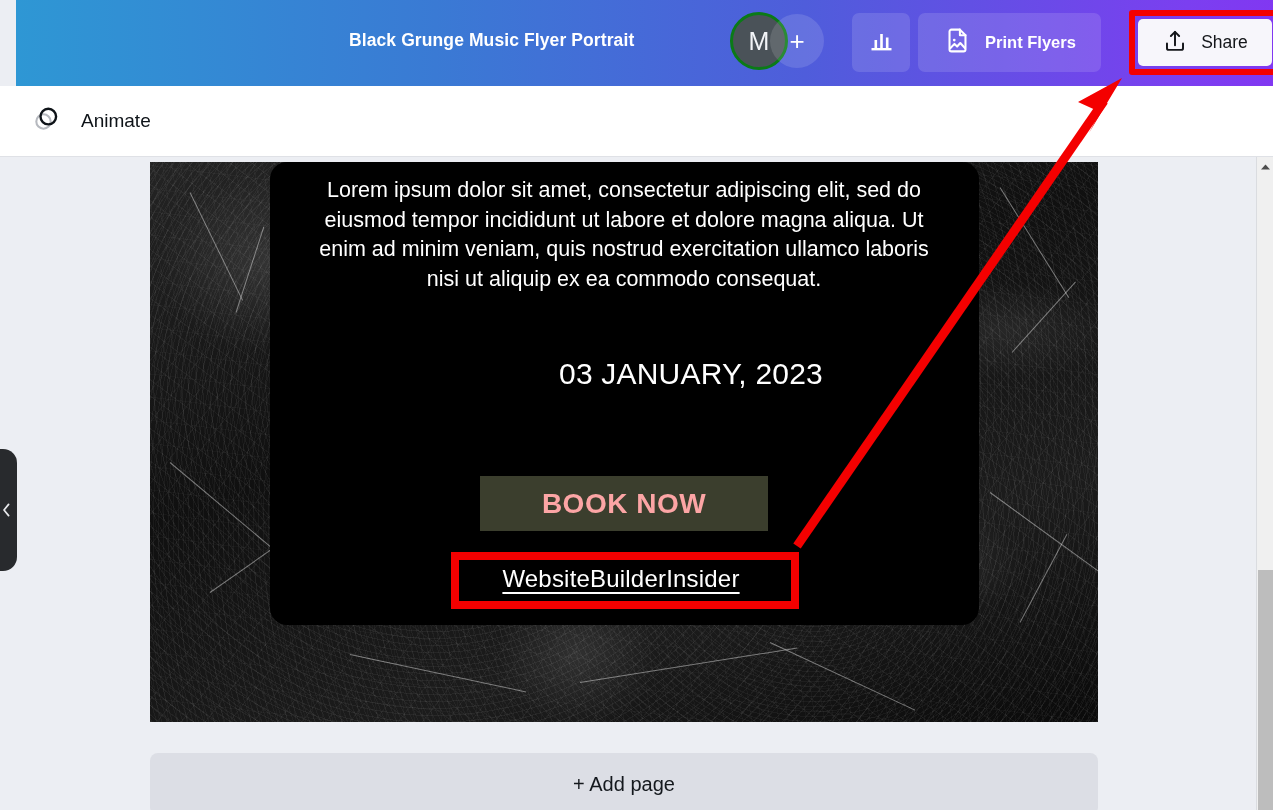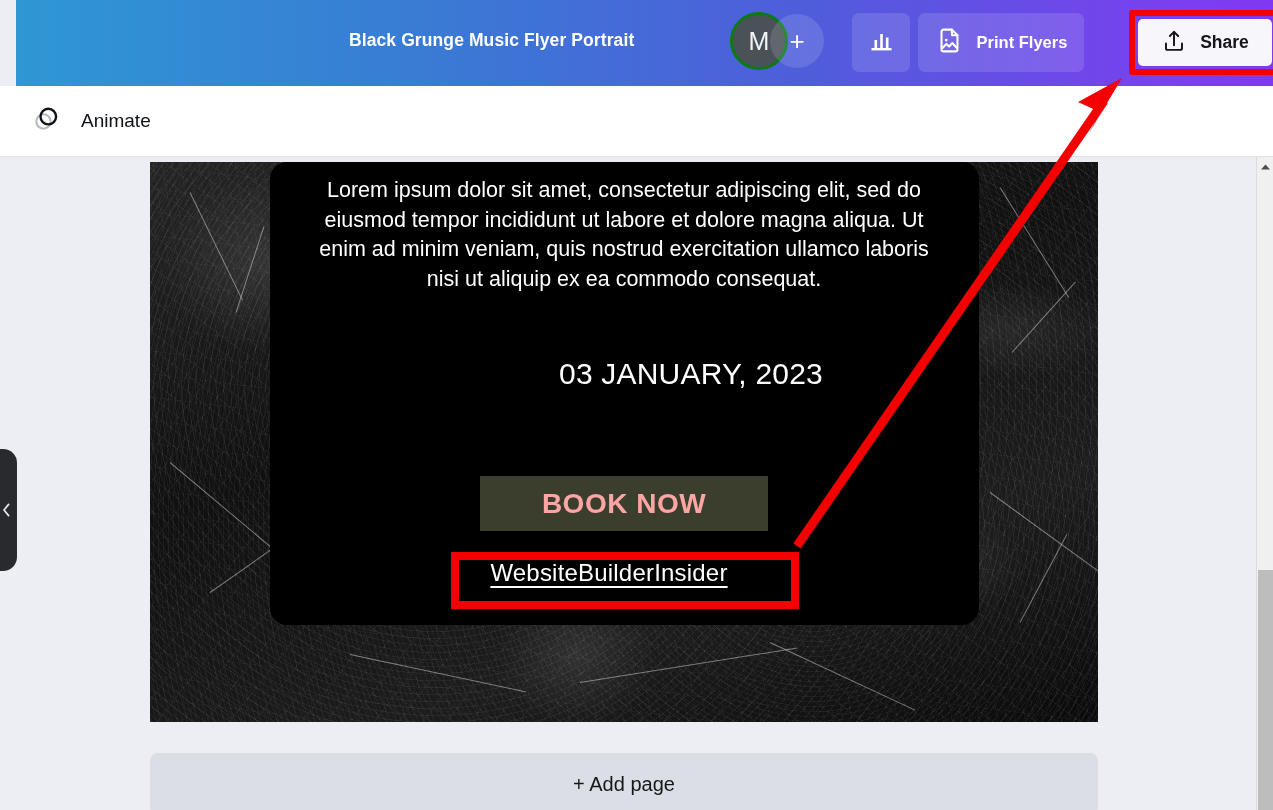--- a/index.html
+++ b/index.html
@@ -48,31 +48,31 @@
     cursor: pointer;
   }
   .tb-btn {
     position: absolute; top: 13px; height: 59px;
     background: rgba(255,255,255,0.13);
     border-radius: 7px;
     display: flex; align-items: center; justify-content: center;
     cursor: pointer; color: #ffffff;
   }
   .tb-chart { left: 836px; width: 58px; }
-  .tb-print { left: 902px; width: 166px; gap: 13px; padding: 0 17px; }
+  .tb-print { left: 902px; width: 183px; gap: 13px; padding: 0 17px; }
   .tb-print .lbl { font-size: 16.5px; font-weight: bold; white-space: nowrap; }
 
   .share-btn {
     position: absolute; left: 1122px; top: 19px;
     width: 134px; height: 47px;
     background: #f7f6fb; border-radius: 5px;
     display: flex; align-items: center; justify-content: center;
     gap: 13px; cursor: pointer;
   }
-  .share-btn .lbl { font-size: 17.5px; font-weight: bold; color: #14161a; }
+  .share-btn .lbl { font-size: 17.5px; font-weight: normal; color: #14161a; }
 
   
   .hl-share {
     position: absolute; left: 1113px; top: 10px;
     width: 152px; height: 65px;
     border: 6px solid #f40000; border-radius: 3px;
     pointer-events: none;
   }
 
   
@@ -152,23 +152,23 @@
   }
   .book-now {
     position: absolute; left: 210px; top: 314px;
     width: 288px; height: 55px;
     background: #3b3e2d;
     display: flex; align-items: center; justify-content: center;
     color: #fca5a5; font-size: 28px; font-weight: bold;
     letter-spacing: 0.5px; cursor: pointer;
   }
   .wb-link {
-    position: absolute; left: 170px; top: 397px;
+    position: absolute; left: 182px; top: 397px;
     width: 338px; height: 34px;
-    display: flex; align-items: flex-start; justify-content: center;
+    display: flex; align-items: flex-end; justify-content: center;
     color: #ffffff; font-size: 24px;
     text-decoration: underline; text-underline-offset: 5px;
     cursor: pointer; letter-spacing: 0.2px;
   }
   
   .hl-link {
     position: absolute; left: 451px; top: 552px;
     width: 348px; height: 57px;
     border: 8px solid #f40000;
     pointer-events: none;

